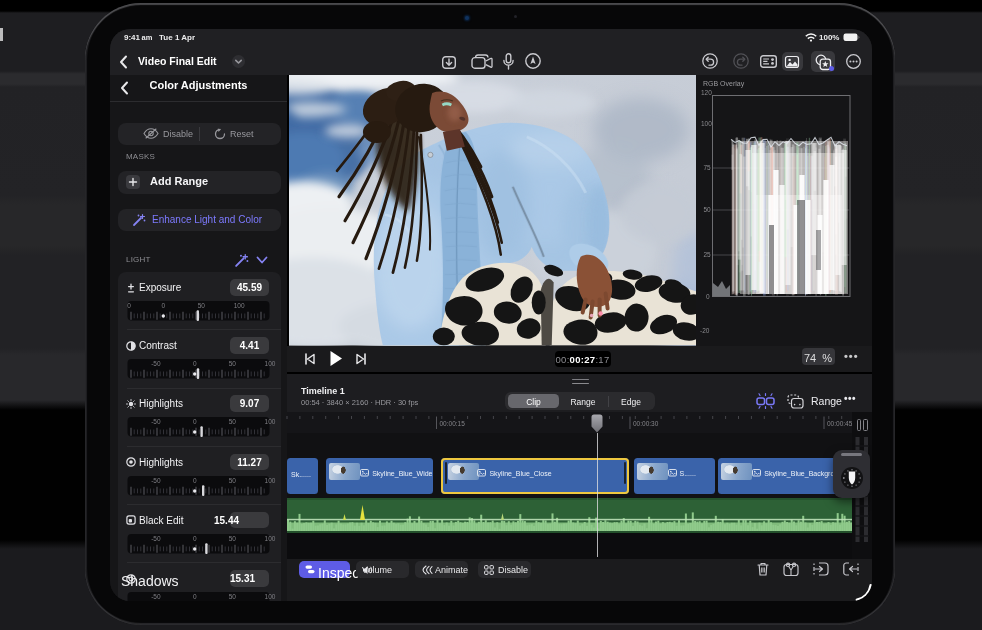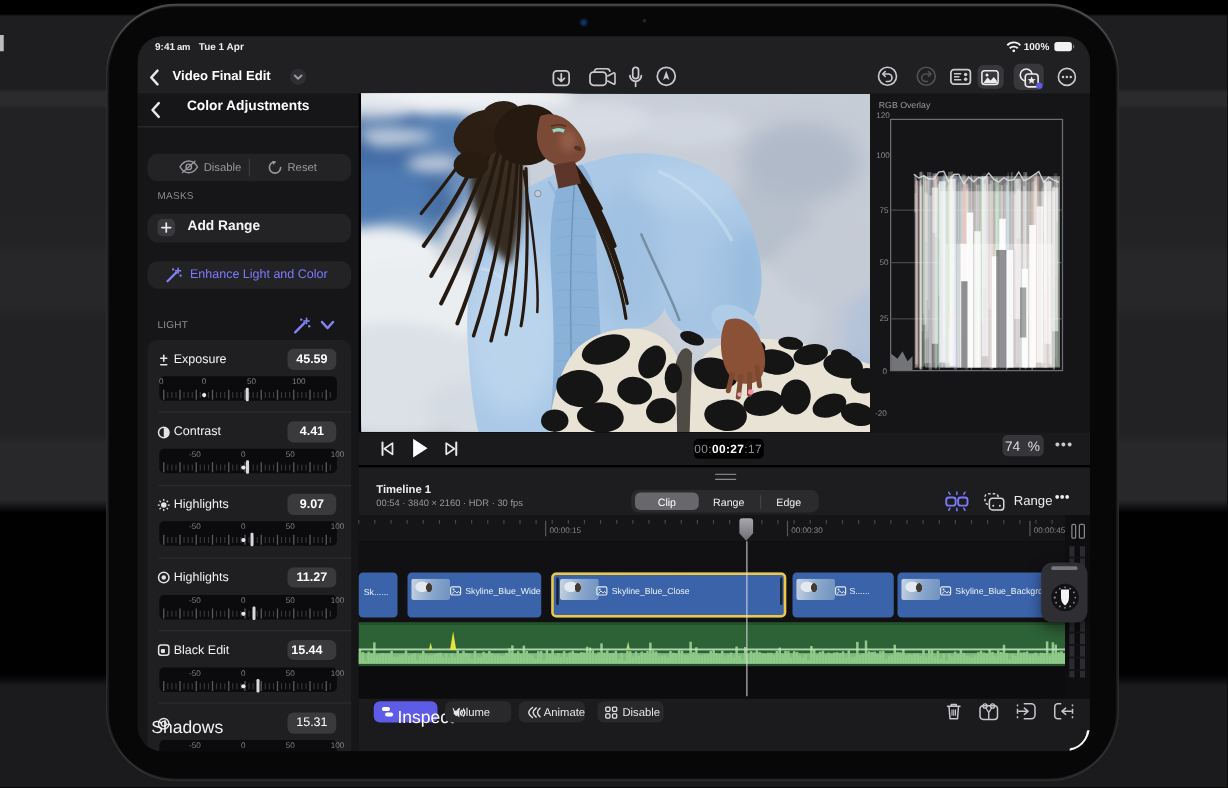--- a/index.html
+++ b/index.html
@@ -237,40 +237,40 @@
         <circle cx="76.7" cy="44" r="1.7" fill="#e8e8ec"></circle>
         <rect x="84.0" y="38.2" width="2.4" height="10.8" rx="1" fill="#d8d8dc"></rect>
       </svg>
       <div class="abs" style="left:16.5px;top:475.5px;width:154.5px;height:1px;background:#2c2c2f"></div>
       <svg style="left:16px;top:486.8px" width="10" height="10" viewBox="0 0 10 10">
         <rect x="0.9" y="0.9" width="8.2" height="8.2" rx="2" fill="none" stroke="#e2e2e6" stroke-width="1.2"></rect>
         <rect x="2.7" y="4.1" width="3.3" height="3.3" rx="0.9" fill="#e2e2e6"></rect>
       </svg>
       <div class="t" style="left:29px;top:486.3px;font-size:10px;color:#f2f2f4">Black Edit</div>
       <div class="abs" style="left:120px;top:483.3px;width:39px;height:16.5px;border-radius:5px;background:#3a3a3d"></div>
-      <div class="t" style="left:116px;top:486.3px;width:39px;text-align:center;font-size:10px;font-weight:600;color:#fff">15.44</div>
+      <div class="t" style="left:104px;top:486.3px;width:39px;text-align:left;font-size:10px;font-weight:600;color:#fff">15.44</div>
       <svg style="left:8px;top:476.3px" width="163" height="50" viewBox="0 0 163 50">
         <rect x="9.5" y="29" width="142" height="19.5" rx="4" fill="#0b0b0d"></rect>
         <text x="37.9" y="35.5" font-size="6.5" fill="#7f7f84" text-anchor="middle">-50</text>
         <text x="76.7" y="35.5" font-size="6.5" fill="#7f7f84" text-anchor="middle">0</text>
         <text x="114.3" y="35.5" font-size="6.5" fill="#7f7f84" text-anchor="middle">50</text>
         <text x="152.0" y="35.5" font-size="6.5" fill="#7f7f84" text-anchor="middle">100</text>
         <path d="M16.2 41.5V46.3 M19.5 41.5V46.3 M22.8 41.5V46.3 M29.2 41.5V46.3 M32.5 41.5V46.3 M35.8 41.5V46.3 M42.2 41.5V46.3 M45.5 41.5V46.3 M48.8 41.5V46.3 M55.2 41.5V46.3 M58.5 41.5V46.3 M61.8 41.5V46.3 M68.2 41.5V46.3 M71.5 41.5V46.3 M74.8 41.5V46.3 M81.2 41.5V46.3 M84.5 41.5V46.3 M87.8 41.5V46.3 M94.2 41.5V46.3 M97.5 41.5V46.3 M100.8 41.5V46.3 M107.2 41.5V46.3 M110.5 41.5V46.3 M113.8 41.5V46.3 M120.2 41.5V46.3 M123.5 41.5V46.3 M126.8 41.5V46.3 M133.2 41.5V46.3 M136.5 41.5V46.3 M139.8 41.5V46.3 M146.2 41.5V46.3" stroke="#37373d" stroke-width="0.9"></path>
         <path d="M13.0 39.8V47.8 M26.0 39.8V47.8 M39.0 39.8V47.8 M52.0 39.8V47.8 M65.0 39.8V47.8 M78.0 39.8V47.8 M91.0 39.8V47.8 M104.0 39.8V47.8 M117.0 39.8V47.8 M130.0 39.8V47.8 M143.0 39.8V47.8" stroke="#56565c" stroke-width="1.1"></path>
         <circle cx="76.7" cy="44" r="1.7" fill="#e8e8ec"></circle>
         <rect x="87.2" y="38.2" width="2.4" height="10.8" rx="1" fill="#d8d8dc"></rect>
       </svg>
       <div class="abs" style="left:16.5px;top:533.7px;width:154.5px;height:1px;background:#2c2c2f"></div>
       <svg style="left:16px;top:545.0px" width="10" height="10" viewBox="0 0 10 10">
         <circle cx="5" cy="5" r="4.2" fill="none" stroke="#e2e2e6" stroke-width="1.2"></circle>
         <circle cx="5" cy="5" r="1.9" fill="none" stroke="#e2e2e6" stroke-width="1.1"></circle>
       </svg>
       <div class="t" style="left:11px;top:544.5px;font-size:14px;color:#f2f2f4">Shadows</div>
       <div class="abs" style="left:120px;top:541.5px;width:39px;height:16.5px;border-radius:5px;background:#3a3a3d"></div>
-      <div class="t" style="left:120px;top:544.5px;width:39px;text-align:center;font-size:10px;font-weight:400;color:#fff">15.31</div>
+      <div class="t" style="left:120px;top:544.5px;width:39px;font-size:10px;font-weight:700;color:#fff">15.31</div>
       <svg style="left:8px;top:534.5px" width="163" height="50" viewBox="0 0 163 50">
         <rect x="9.5" y="29" width="142" height="19.5" rx="4" fill="#0b0b0d"></rect>
         <text x="37.9" y="35.5" font-size="6.5" fill="#7f7f84" text-anchor="middle">-50</text>
         <text x="76.7" y="35.5" font-size="6.5" fill="#7f7f84" text-anchor="middle">0</text>
         <text x="114.3" y="35.5" font-size="6.5" fill="#7f7f84" text-anchor="middle">50</text>
         <text x="152.0" y="35.5" font-size="6.5" fill="#7f7f84" text-anchor="middle">100</text>
         <path d="M16.2 41.5V46.3 M19.5 41.5V46.3 M22.8 41.5V46.3 M29.2 41.5V46.3 M32.5 41.5V46.3 M35.8 41.5V46.3 M42.2 41.5V46.3 M45.5 41.5V46.3 M48.8 41.5V46.3 M55.2 41.5V46.3 M58.5 41.5V46.3 M61.8 41.5V46.3 M68.2 41.5V46.3 M71.5 41.5V46.3 M74.8 41.5V46.3 M81.2 41.5V46.3 M84.5 41.5V46.3 M87.8 41.5V46.3 M94.2 41.5V46.3 M97.5 41.5V46.3 M100.8 41.5V46.3 M107.2 41.5V46.3 M110.5 41.5V46.3 M113.8 41.5V46.3 M120.2 41.5V46.3 M123.5 41.5V46.3 M126.8 41.5V46.3 M133.2 41.5V46.3 M136.5 41.5V46.3 M139.8 41.5V46.3 M146.2 41.5V46.3" stroke="#37373d" stroke-width="0.9"></path>
         <path d="M13.0 39.8V47.8 M26.0 39.8V47.8 M39.0 39.8V47.8 M52.0 39.8V47.8 M65.0 39.8V47.8 M78.0 39.8V47.8 M91.0 39.8V47.8 M104.0 39.8V47.8 M117.0 39.8V47.8 M130.0 39.8V47.8 M143.0 39.8V47.8" stroke="#56565c" stroke-width="1.1"></path>
         <circle cx="76.7" cy="44" r="1.7" fill="#e8e8ec"></circle>
         <rect x="87.1" y="38.2" width="2.4" height="10.8" rx="1" fill="#d8d8dc"></rect>

